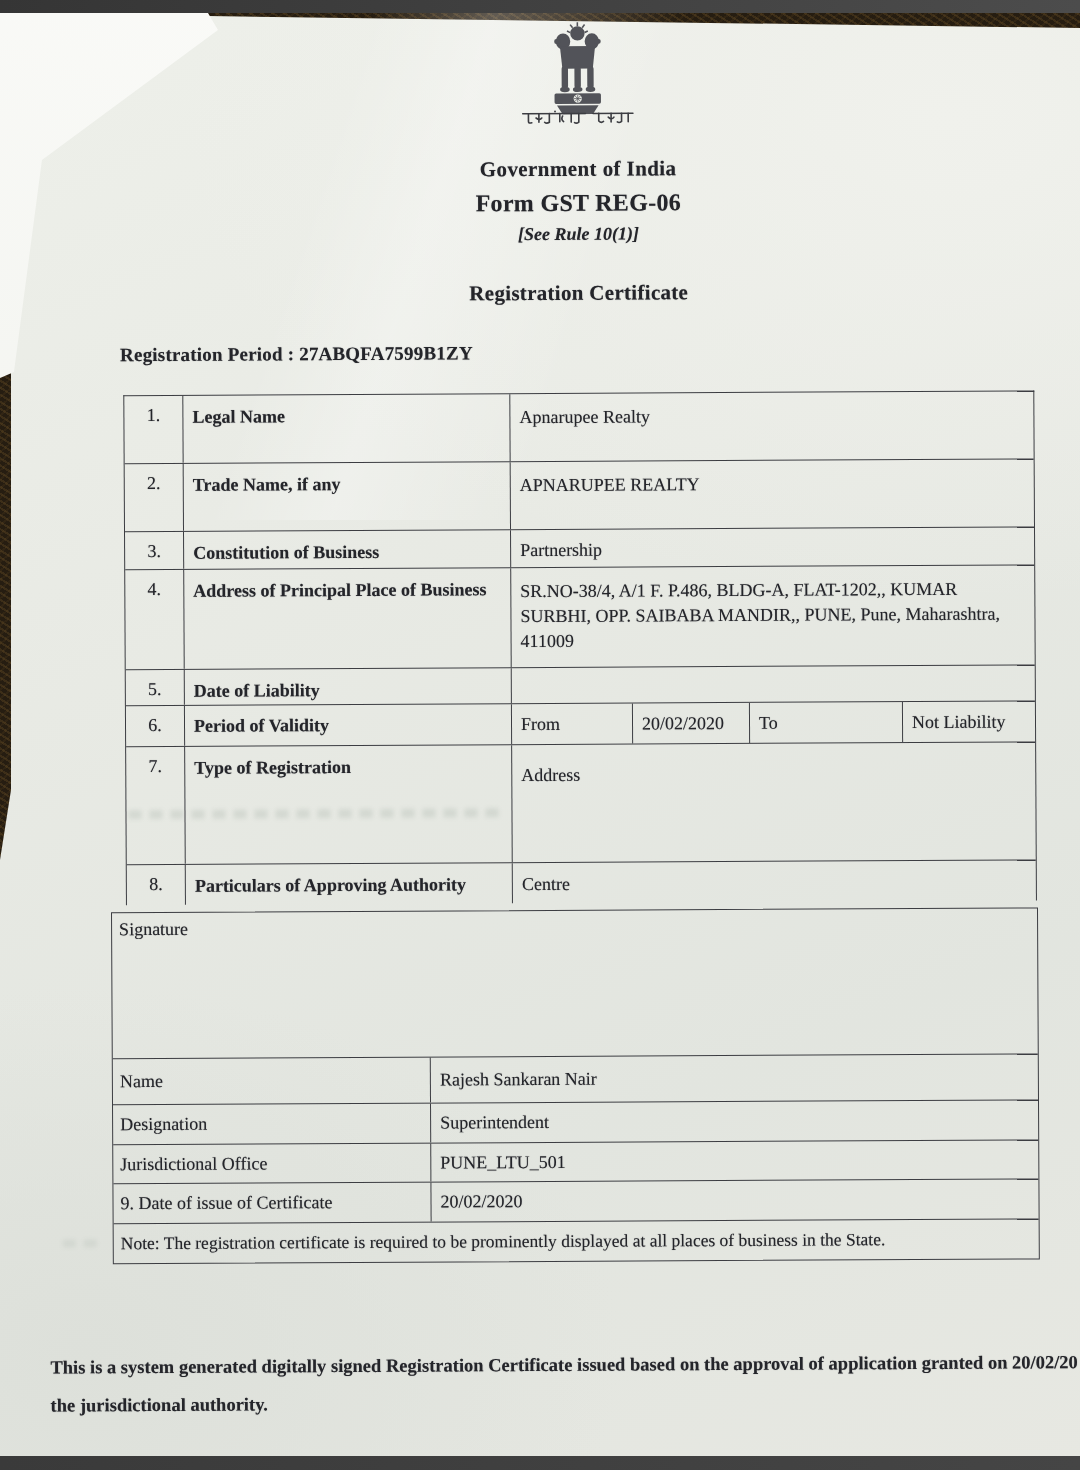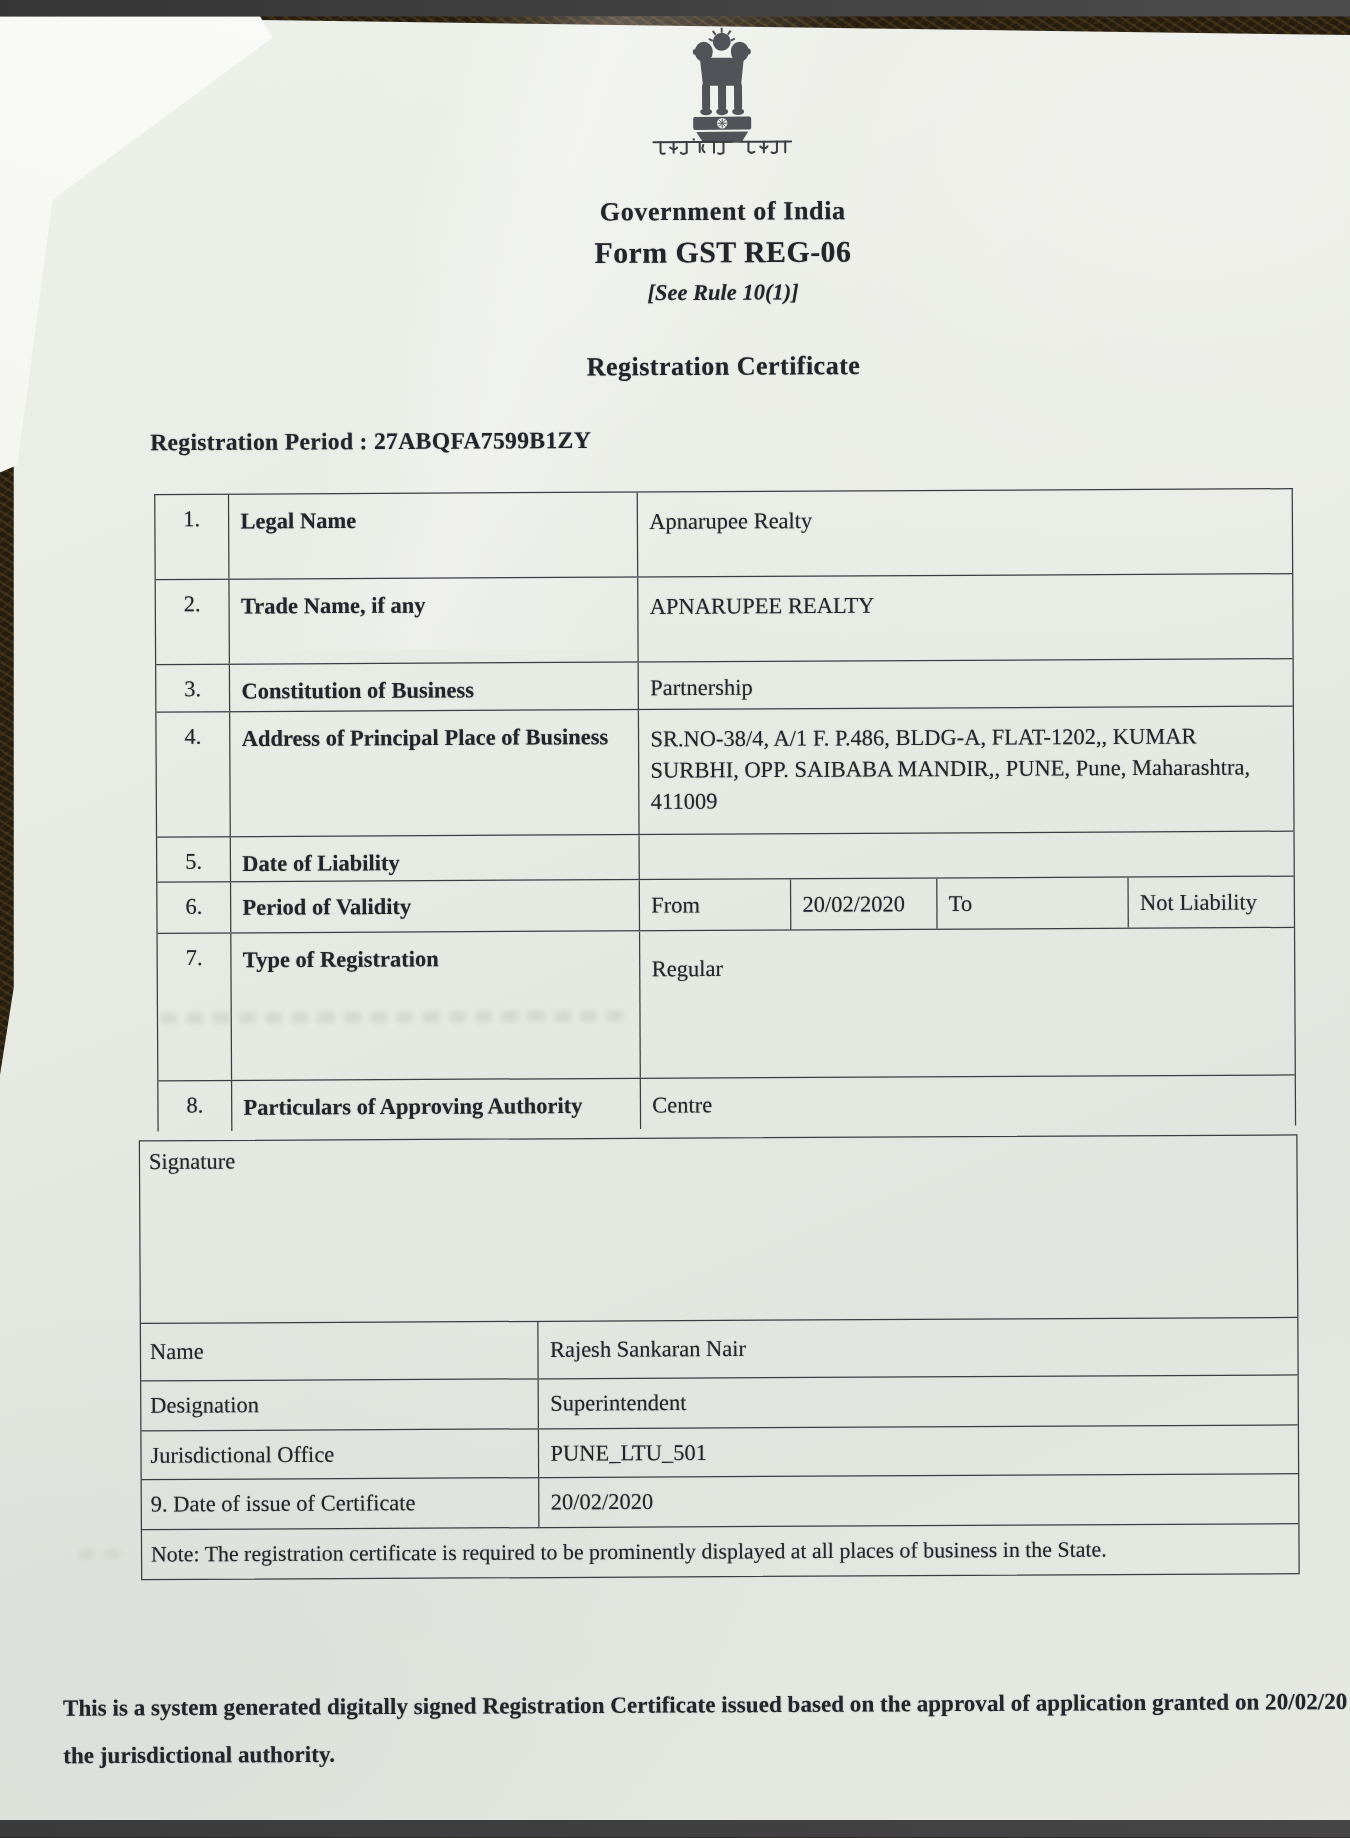--- a/index.html
+++ b/index.html
@@ -183,21 +183,21 @@
           <div class="vcell vc1">From</div>
           <div class="vcell vc2">20/02/2020</div>
           <div class="vcell vc3">To</div>
           <div class="vcell vc4">Not Liability</div>
         </div>
       </div>
       <div class="trow h119">
         <div class="c-no">7.</div>
         <div class="c-label">Type of Registration</div>
         <div class="c-value val-reg">
-          <span>Regular</span>
+          <span>Address</span>
           
         </div>
       </div>
       <div class="trow h41">
         <div class="c-no">8.</div>
         <div class="c-label">Particulars of Approving Authority</div>
         <div class="c-value" style="padding-top:9px">Centre</div>
       </div>
     </div>
 

